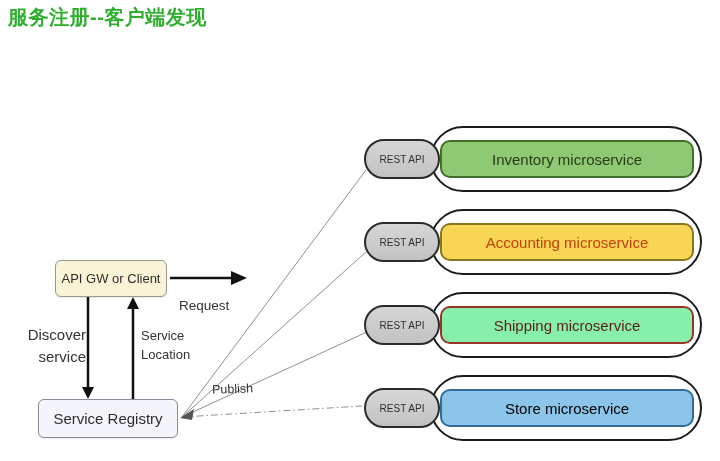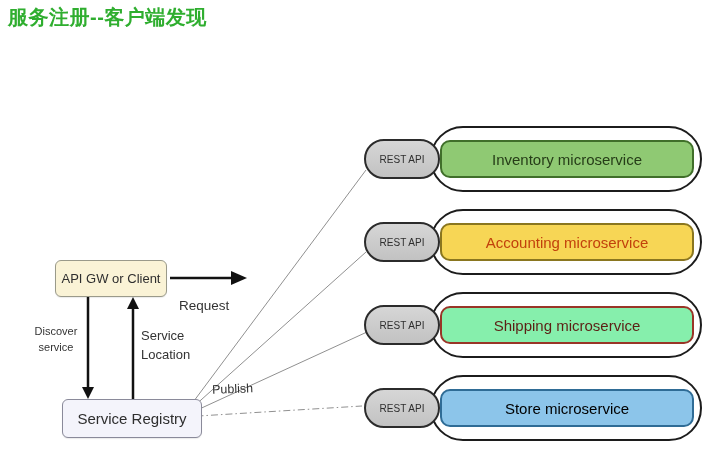--- a/index.html
+++ b/index.html
@@ -12,24 +12,24 @@
     left:8px; top:4px; margin:0; font-size:20px; font-weight:bold;
     letter-spacing:0.5px; white-space:nowrap;
   }
   .lines-overlay { left:0; top:0; width:720px; height:461px; pointer-events:none; }
   .node-box {
     box-sizing:border-box; border:1.5px solid; border-radius:6px;
     display:flex; align-items:center; justify-content:center;
     color:#2e2e2e; box-shadow:0 1px 1px rgba(0,0,0,0.08);
   }
   .client-box  { left:55px;  top:260px; width:112px; height:37px; font-size:13px; }
-  .registry-box{ left:38px;  top:399px; width:140px; height:39px; font-size:15px;margin-left:24px; }
+  .registry-box{ left:38px;  top:399px; width:140px; height:39px; font-size:15px; }
   .flow-label { color:#333; line-height:1.45; }
   .lbl-request  { left:179px; top:256px; font-size:13.5px;margin-top:40px; }
-  .lbl-discover { left:26px;  top:324px; width:60px; font-size:11px; text-align:center; white-space:pre-line; }
+  .lbl-discover { left:26px;  top:324px; width:60px; font-size:15px; text-align:right; white-space:pre-line; }
   .lbl-location { left:141px; top:327px; width:64px; font-size:13px; text-align:left; white-space:pre-line; }
   .lbl-publish  { left:212px; top:380px; font-size:12.5px; transform:rotate(-2deg); }
   .svc-group { left:364px; width:338px; height:66px; }
   .outer-capsule {
     position:absolute; left:66px; top:0; width:268px; height:62px;
     background:#ffffff; border:2px solid #1c1c1c; border-radius:33px;
   }
   .inner-box {
     position:absolute; left:76px; top:14px; width:250px; height:34px;
     box-sizing:content-box; border:2px solid; border-radius:10px;

